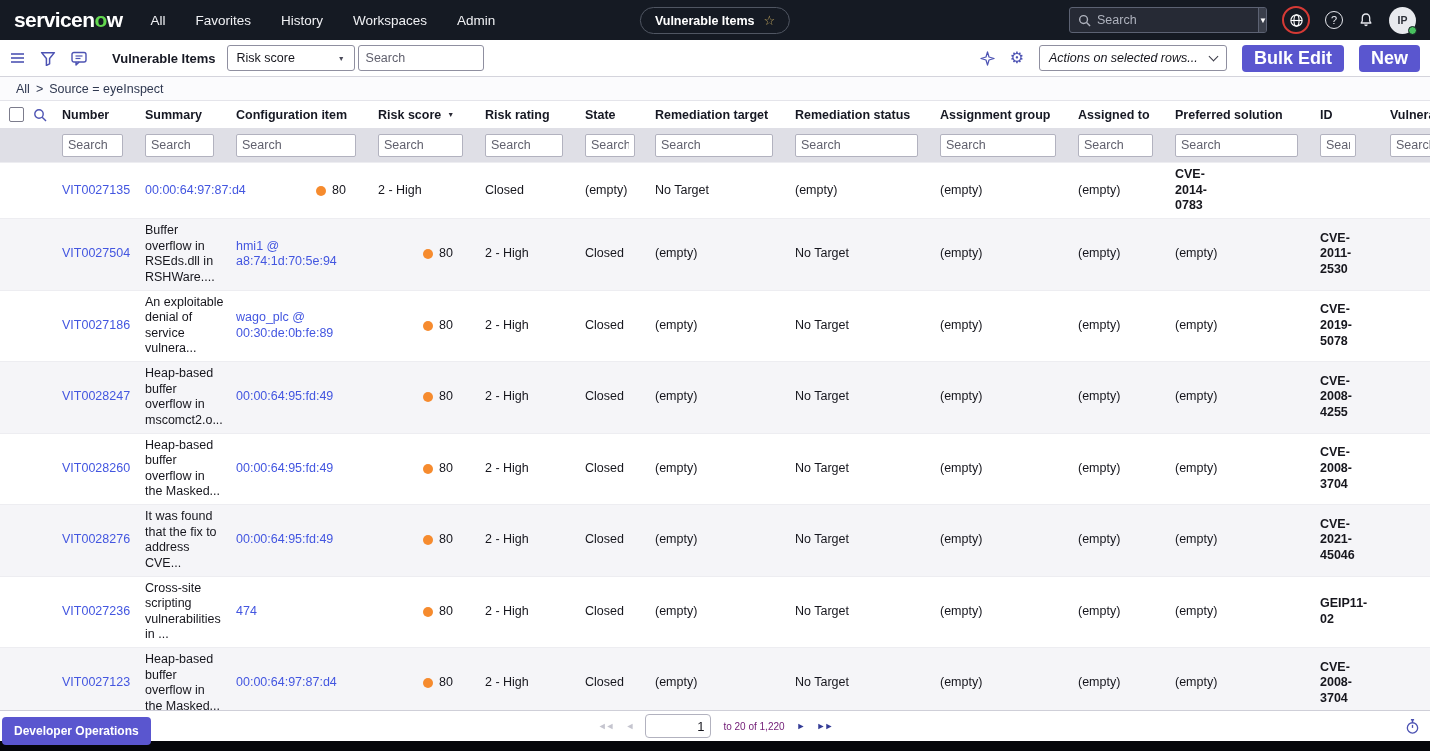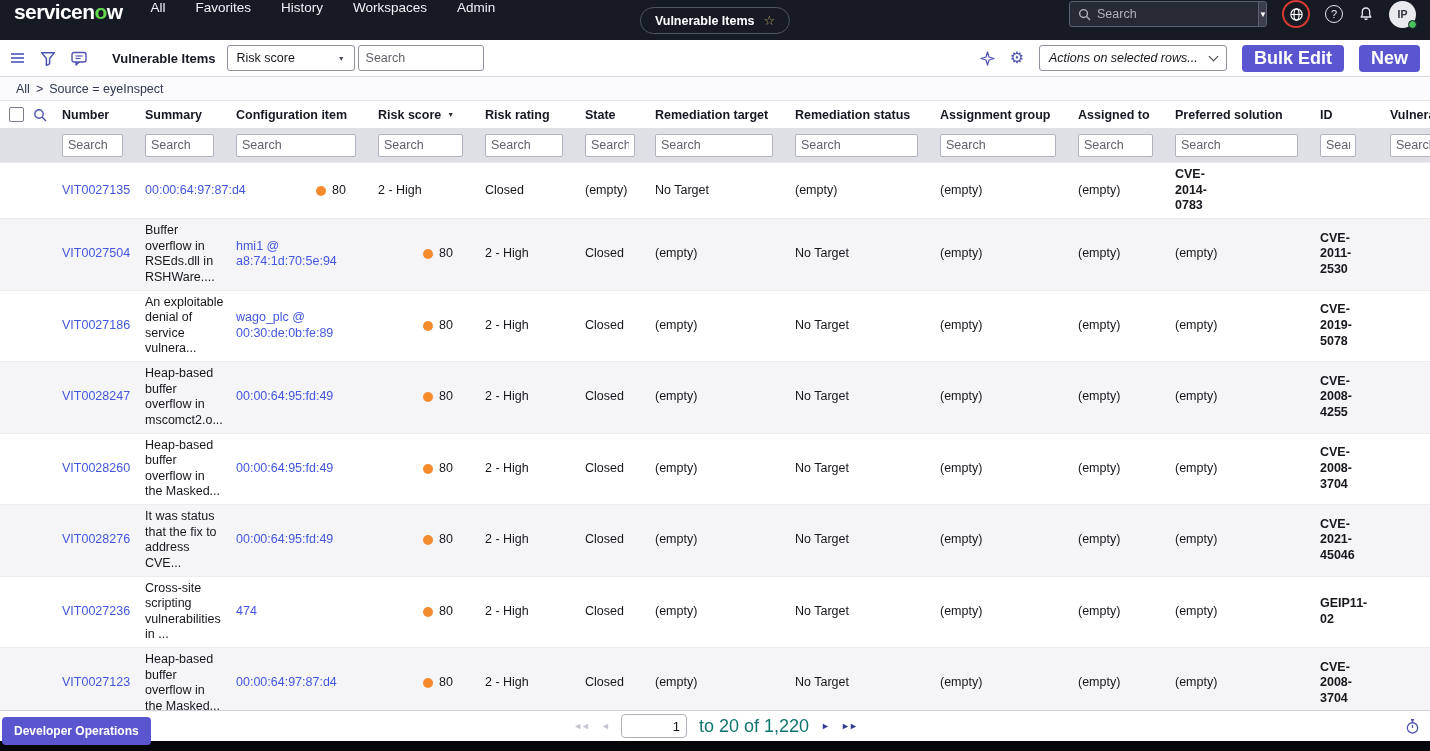--- a/index.html
+++ b/index.html
@@ -2,21 +2,21 @@
 <html style="--accent: #5a56cf; --link: #4356e0; --orange: #f68b2e; --green: #48c15f;"><head>
 <meta charset="utf-8">
 <style>
   * { margin:0; padding:0; box-sizing:border-box; }
   html,body { width:1430px; height:751px; overflow:hidden; background:#fff;
     font-family:"Liberation Sans", sans-serif; }
   .app { position:relative; width:1430px; height:751px; overflow:hidden; }
 
   
   .topnav { position:relative; height:40px; background:#151a23; display:flex;
-    align-items:flex-start; padding:0 14px; color:#f0f1f4; }
+    align-items:center; padding:0 14px; color:#f0f1f4; }
   .logo { font-size:21px; font-weight:700; letter-spacing:-0.6px; color:#fff; margin-right:28px; }
   .logo .o { color:#62d84e; }
   .navitems { display:flex; gap:30px; font-size:13.5px; }
   .navitem { cursor:pointer; }
   .pill { position:absolute; left:50%; transform:translateX(-50%); top:7px; height:27px;
     border:1px solid #505662; border-radius:14px; display:flex; align-items:center;
     padding:0 14px; gap:9px; font-size:12.5px; font-weight:700; color:#fff; }
   .pill .star { color:#c3a85f; font-size:13px; font-weight:400; }
   .navright { margin-left:auto; display:flex; align-items:center; gap:15px; }
   .navsearch { display:flex; align-items:center; width:198px; height:26px;
@@ -95,21 +95,21 @@
   .idtext { display:inline-block; max-width:52px;font-weight:bold; }
 
   
   .footer { position:absolute; left:0; right:0; bottom:10px; height:31px; background:#fff;
     border-top:1px solid #cfcfd8; display:flex; align-items:center; justify-content:center; gap:12px; }
   .pgarrow { font-size:9px; letter-spacing:-1px; cursor:pointer; user-select:none; }
   .pgarrow.dis { color:#c5c5cf; }
   .pgarrow.en { color:#343c96; }
   .pginput { width:66px; height:24px; border:1px solid #b2b2bf; border-radius:4px; text-align:right;
     padding-right:6px; font-size:13px; color:#16161d; outline:none; font-family:inherit; }
-  .pgrange { font-size:18px; color:#0f766e; }
+  .pgrange { font-size:10px; color:#701a75; }
   .timer { position:absolute; right:10px; top:7px; cursor:pointer; }
   .devops { position:absolute; left:2px; bottom:6px; z-index:5; background:var(--accent); color:#fff;
     font-weight:700; font-size:12px; border:none; border-radius:4px; padding:7px 12px;
     cursor:pointer; font-family:inherit; }
   .blackbar { position:absolute; left:0; right:0; bottom:0; height:10px; background:#05060a; }
 </style>
 </head>
 <body>
 
 <div class="app">
@@ -347,21 +347,21 @@
     <div class="cell">(empty)</div>
     <div class="cell">(empty)</div>
     <div class="cell">(empty)</div>
     <div class="cell"><span class="idtext">CVE-2008-3704</span></div>
     <div class="cell"></div>
   </div>
 
   <div class="trow grid alt">
     <div class="cell"></div>
     <div class="cell"><a class="link">VIT0028276</a></div>
-    <div class="cell sum">It was status that the fix to address CVE...</div>
+    <div class="cell sum">It was found that the fix to address CVE...</div>
     <div class="cell"><a class="link">00:00:64:95:fd:49</a></div>
     <div class="cell risk">
           <span class="dot"></span>
           <span>80</span>
         </div>
     <div class="cell">2 - High</div>
     <div class="cell">Closed</div>
     <div class="cell">(empty)</div>
     <div class="cell">No Target</div>
     <div class="cell">(empty)</div>

